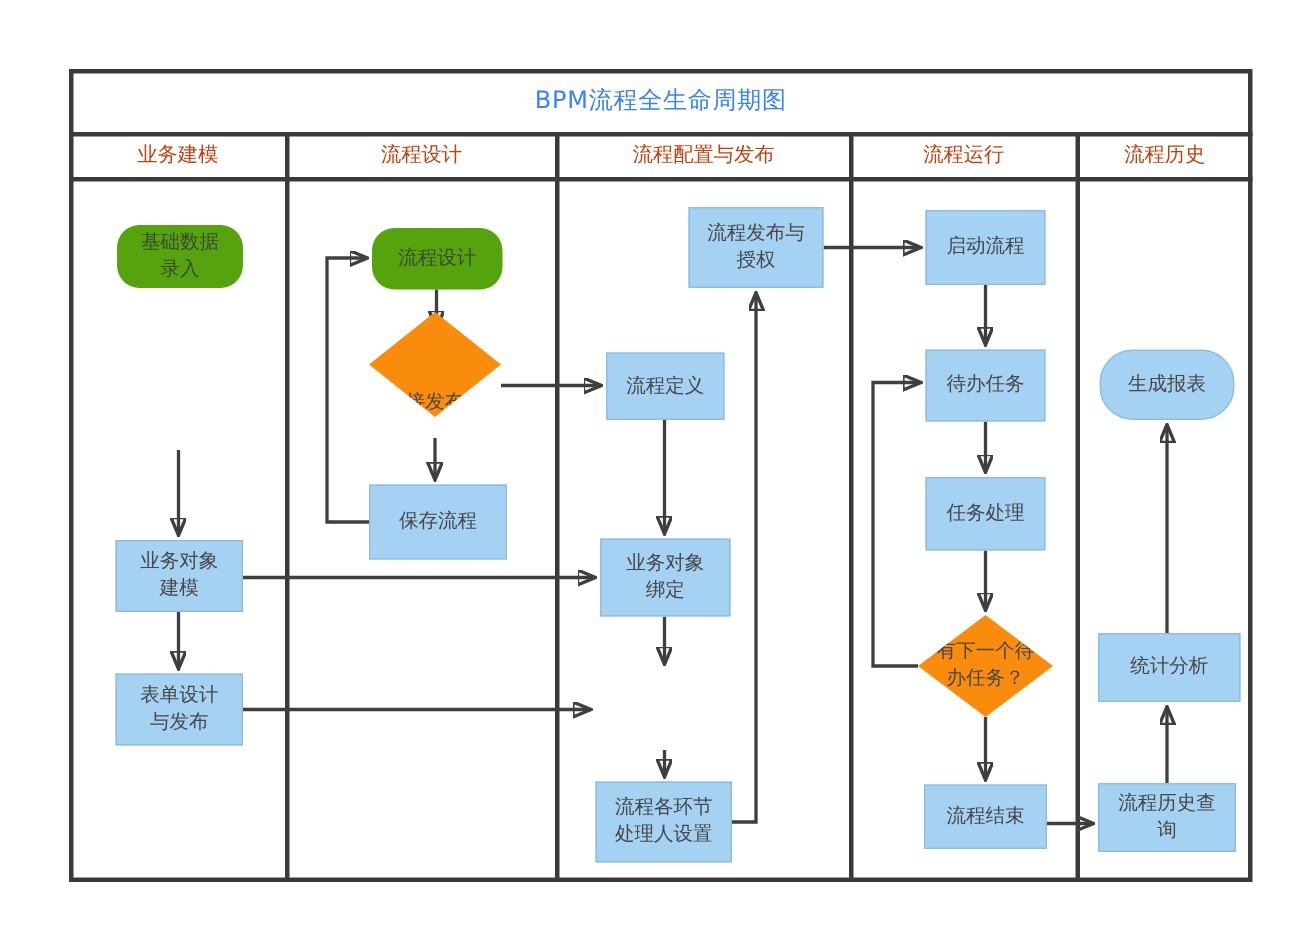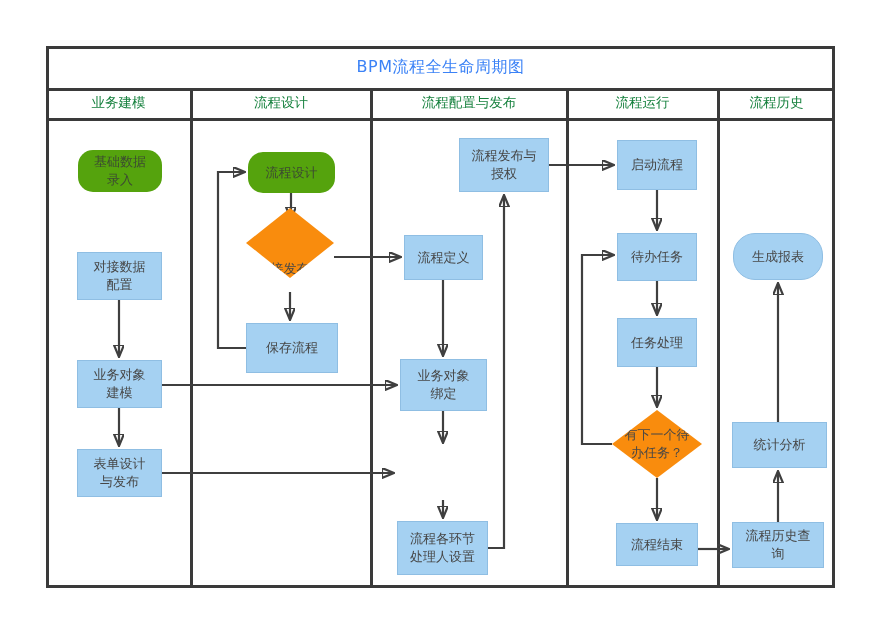--- a/index.html
+++ b/index.html
@@ -20,21 +20,21 @@
   .vline{position:absolute;width:2.5px;background:var(--border);}
 
   .title{
     position:absolute;left:46px;top:46px;width:789px;height:42px;
     display:flex;align-items:center;justify-content:center;
     font-size:16px;color:#3b82f6;letter-spacing:.5px;
   }
   .lane-header{
     position:absolute;top:88px;height:30px;
     display:flex;align-items:center;justify-content:center;
-    font-size:13.5px;color:#15803d;
+    font-size:13.5px;color:#c2410c;
   }
 
   .edges{position:absolute;left:0;top:0;width:871px;height:622px;pointer-events:none;}
   .edges path{fill:none;stroke:var(--line);stroke-width:2.2px;}
 
   .node{
     position:absolute;box-sizing:border-box;
     display:flex;align-items:center;justify-content:center;
     text-align:center;font-size:13px;line-height:1.35;color:#474747;
   }
@@ -93,24 +93,20 @@
     <path d="M657,478 L657,519" marker-end="url(#arr)"></path>
     <path d="M698,549 L728,549" marker-end="url(#arr)"></path>
     <path d="M778,522 L778,472" marker-end="url(#arr)"></path>
     <path d="M778,422 L778,284" marker-end="url(#arr)"></path>
   </svg>
 
   <div class="node green" style="left:78px;top:150px;width:84px;height:42px;">
       <span class="node-label">基础数据
 录入</span>
     </div>
-  <div class="node blue" style="left:77px;top:252px;width:85px;height:48px;">
-      <span class="node-label">对接数据
-配置</span>
-    </div>
   <div class="node blue" style="left:77px;top:360px;width:85px;height:48px;">
       <span class="node-label">业务对象
 建模</span>
     </div>
   <div class="node blue" style="left:77px;top:449px;width:85px;height:48px;align-items:center;">
       <span class="node-label">表单设计
 与发布</span>
     </div>
 
   <div class="node green" style="left:248px;top:152px;width:87px;height:41px;">

